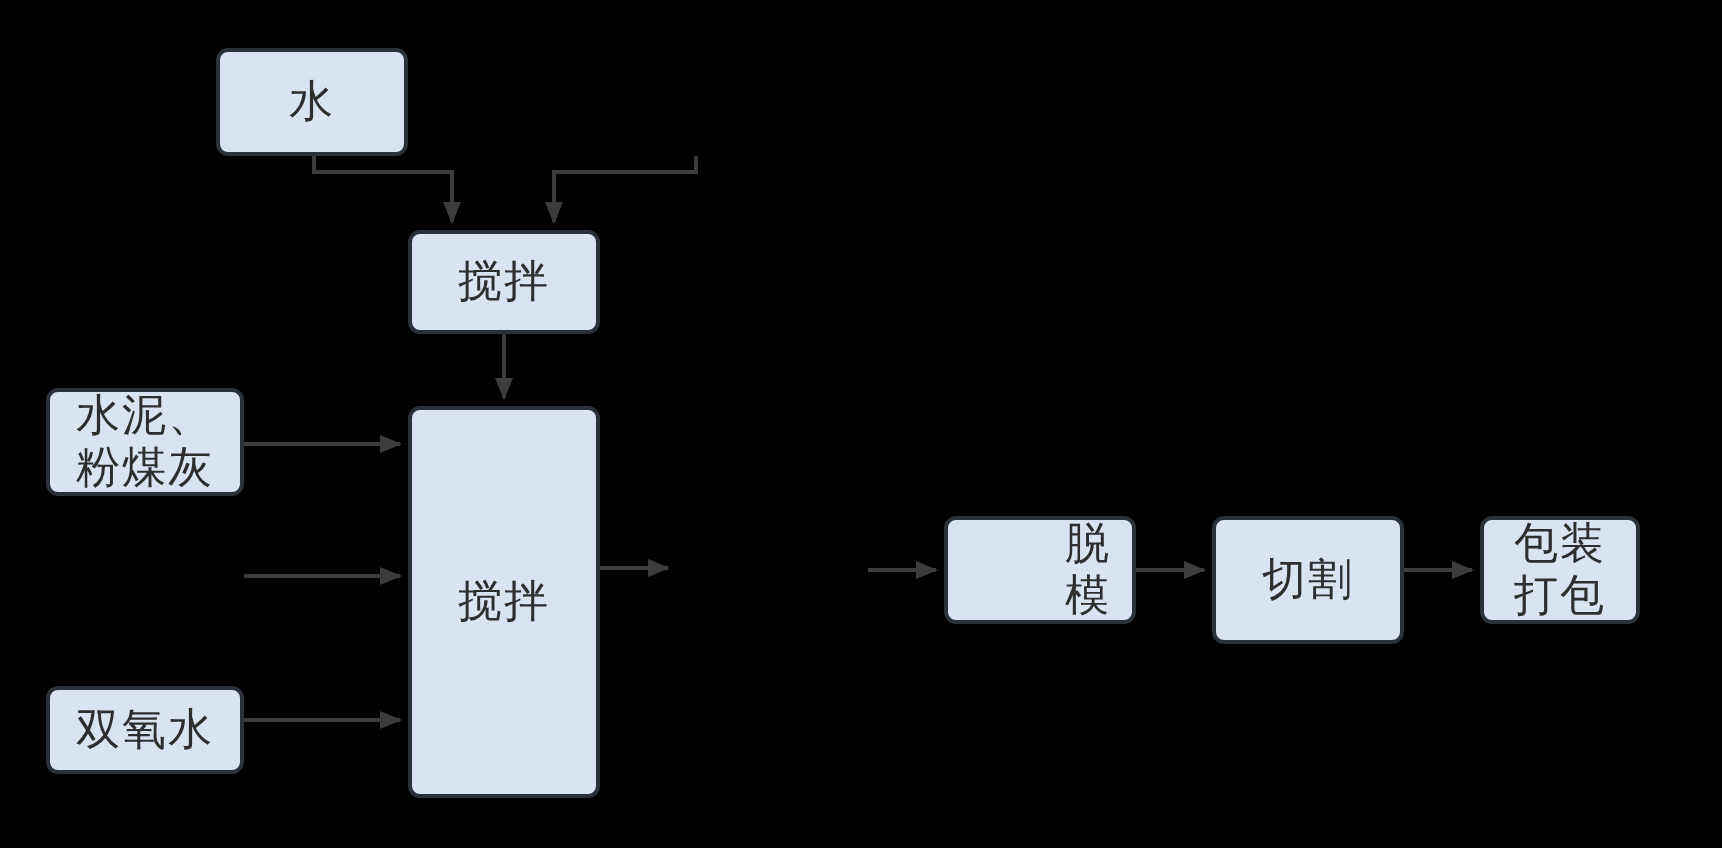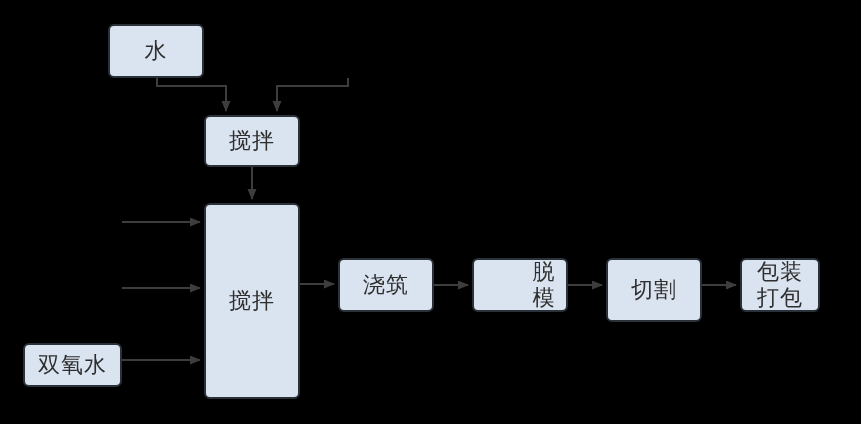--- a/index.html
+++ b/index.html
@@ -74,33 +74,34 @@
 
   <div class="node" style="left:108px; top:24px; width:96px; height:54px;">
     <span class="node-label">水</span>
   </div>
 
 
   <div class="node" style="left:204px; top:115px; width:96px; height:52px;">
     <span class="node-label">搅拌</span>
   </div>
 
+  <div class="node" style="left:23px; top:194px; width:99px; height:54px;">
+    <span class="node-label">水泥、
+粉煤灰</span>
+  </div>
 
 
   <div class="node" style="left:23px; top:343px; width:99px; height:44px;">
     <span class="node-label">双氧水</span>
   </div>
 
   <div class="node" style="left:204px; top:203px; width:96px; height:196px;">
     <span class="node-label">搅拌</span>
   </div>
 
-  <div class="node" style="left:338px; top:258px; width:96px; height:54px;">
-    <span class="node-label">浇筑</span>
-  </div>
 
   <div class="node" style="left:472px; top:258px; width:96px; height:54px;padding-left:48px;">
     <span class="node-label">脱模</span>
   </div>
 
   <div class="node" style="left:606px; top:258px; width:96px; height:64px;">
     <span class="node-label">切割</span>
   </div>
 
   <div class="node" style="left:740px; top:258px; width:80px; height:54px;">

